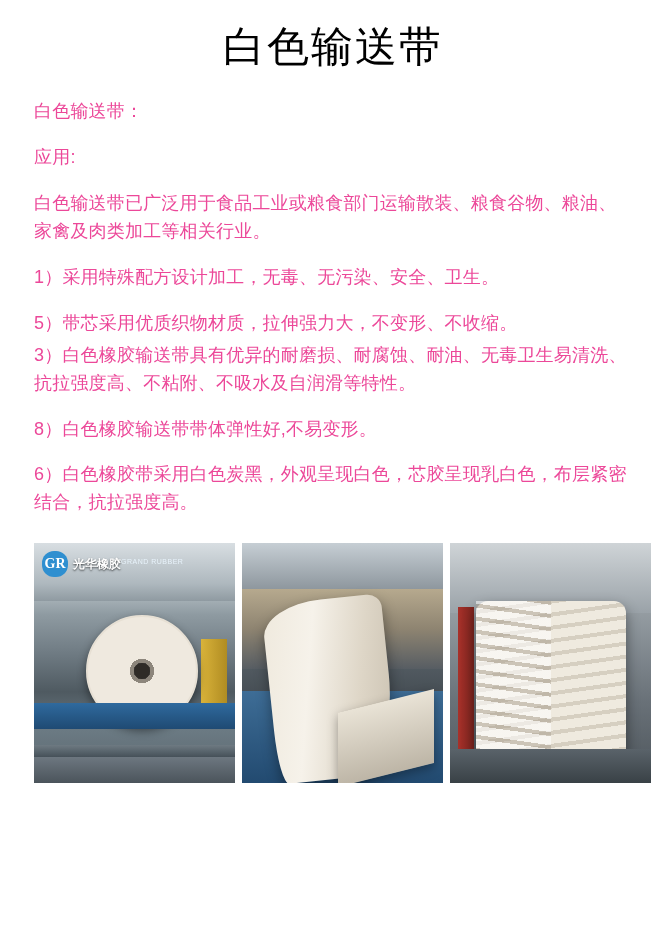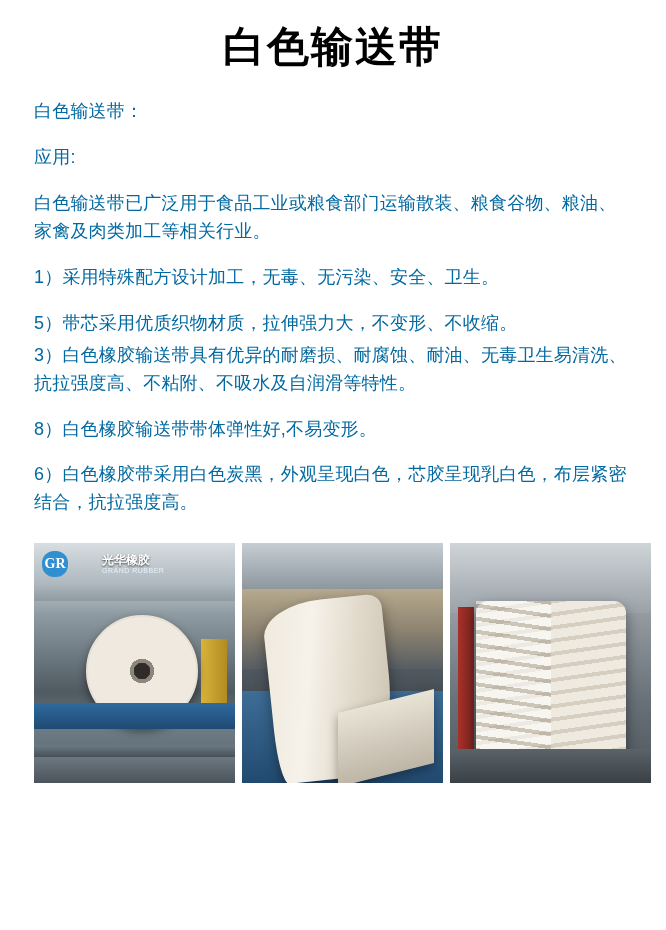--- a/index.html
+++ b/index.html
@@ -17,31 +17,31 @@
   .page {
     width: 666px;
     height: 930px;
     position: relative;
     box-sizing: border-box;
     padding: 0 34px;
   }
   .title {
     text-align: center;
     font-size: 42px;
-    font-weight: bold;
+    font-weight: normal;
     letter-spacing: 2px;
     margin: 22px 0 26px 0;
     color: #000000;
     line-height: 1.2;
   }
   .para {
     font-size: 18px;
     line-height: 1.55;
     margin: 0 0 18px 0;
-    color: #0369a1;
+    color: #ec4899;
     letter-spacing: 0.2px;
   }
   .para.tight {
     margin-bottom: 4px;
   }
   .gallery {
     display: flex;
     gap: 7px;
     margin-top: 26px;
   }
@@ -110,23 +110,21 @@
     color: #fff;
     font-size: 14px;
     font-weight: bold;
     display: flex;
     align-items: center;
     justify-content: center;
     font-family: "Liberation Serif", serif;
   }
   .logo .txt {
     display: flex;
-    flex-direction: column;
     line-height: 1.05;
-    margin-left: 29px;
   }
   .logo .cn {
     font-size: 12px;
     color: #ffffff;
     text-shadow: 0 1px 2px rgba(0,0,0,.7);
     font-weight: bold;
   }
   .logo .en {
     font-size: 7px;
     color: #e8f3fb;

